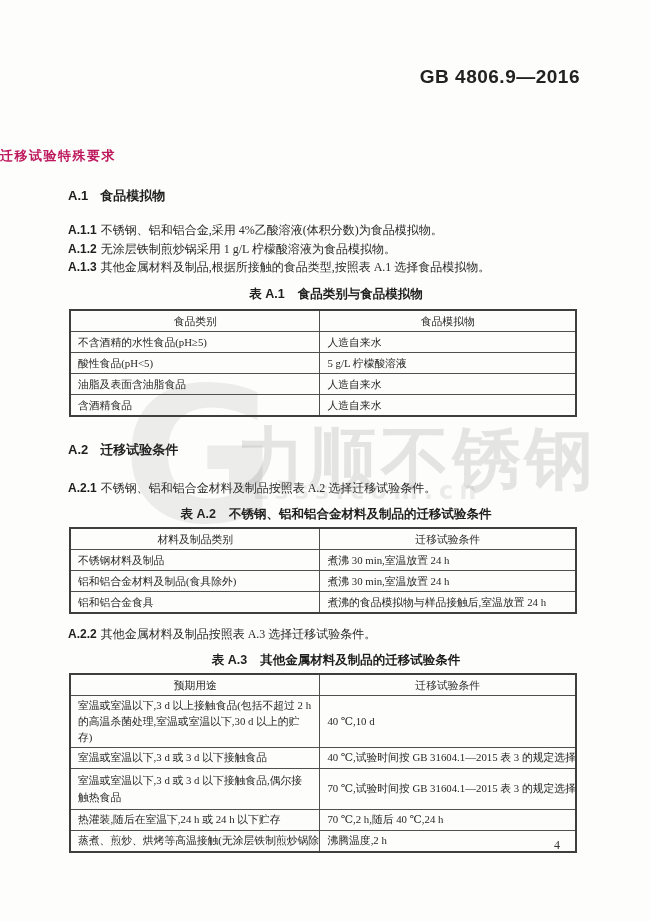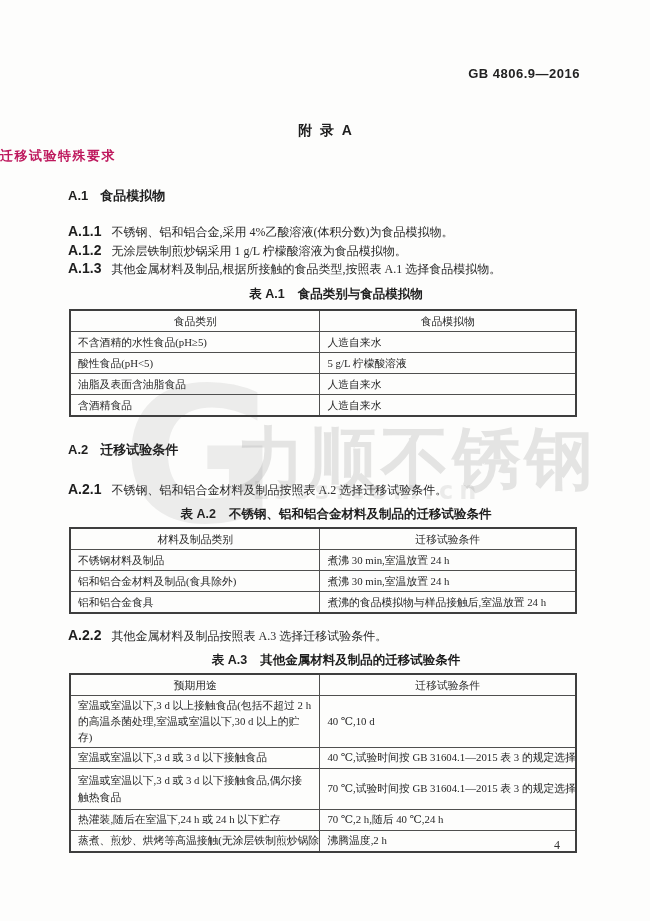--- a/index.html
+++ b/index.html
@@ -6,21 +6,21 @@
   body{background:#ffffff;}
   .page{
     position:relative;width:650px;height:921px;background:#fdfdfc;
     font-family:"Liberation Serif","DejaVu Serif",serif;color:#2d2d2d;
     overflow:hidden;
   }
 
   .std-code{
     position:absolute;top:66px;right:70px;
     font-family:"Liberation Sans","DejaVu Sans",sans-serif;font-weight:bold;
-    font-size:13px;letter-spacing:0.5px;color:#222;
+    font-size:19px;letter-spacing:0.5px;color:#222;
   }
   .doc-title{
     position:absolute;top:122px;left:0;width:100%;text-align:center;
     font-family:"Liberation Sans","DejaVu Sans",sans-serif;font-weight:bold;
     font-size:14px;white-space:pre;color:#1e1e1e;
   }
   .doc-subtitle{
     position:absolute;top:147px;left:0;width:100%;
     font-family:"Liberation Sans","DejaVu Sans",sans-serif;font-weight:bold;
     font-size:13px;letter-spacing:1.5px;color:#be185d;
@@ -29,21 +29,21 @@
     position:absolute;left:68px;
     font-family:"Liberation Sans","DejaVu Sans",sans-serif;font-weight:bold;
     font-size:13px;color:#1e1e1e;
   }
   .sec-heading .no{margin-right:12px;}
   .clause{
     position:absolute;left:68px;width:515px;font-size:12px;line-height:1.55;color:#2a2a2a;
   }
   .clause .no{
     font-family:"Liberation Sans","DejaVu Sans",sans-serif;font-weight:bold;
-    font-size:14px;margin-right:10px;color:#1e1e1e;
+    font-size:12px;margin-right:4px;color:#1e1e1e;
   }
   .tbl-caption{
     position:absolute;left:11px;width:100%;text-align:center;
     font-family:"Liberation Sans","DejaVu Sans",sans-serif;font-weight:bold;
     font-size:12.5px;color:#1e1e1e;
   }
   .tbl-caption .cap-no{margin-right:13px;}
 
   table.doc{
     position:absolute;left:69px;width:508px;
@@ -98,21 +98,20 @@
   #cap-a3{top:652px;}
   #tbl-a3{top:673px;}
 </style>
 </head>
 <body>
 
 <div class="page">
 
   <div class="std-code">GB 4806.9—2016</div>
 
-  <div class="doc-title">附  录  A</div>
   <div class="doc-subtitle">迁移试验特殊要求</div>
 
   <div class="sec-heading" id="h-a1">
     <span class="no">A.1</span><span>食品模拟物</span>
   </div>
   <div class="clause" id="c-a11">
     <span class="no">A.1.1</span><span>不锈钢、铝和铝合金,采用 4%乙酸溶液(体积分数)为食品模拟物。</span>
   </div>
   <div class="clause" id="c-a12">
     <span class="no">A.1.2</span><span>无涂层铁制煎炒锅采用 1 g/L 柠檬酸溶液为食品模拟物。</span>

